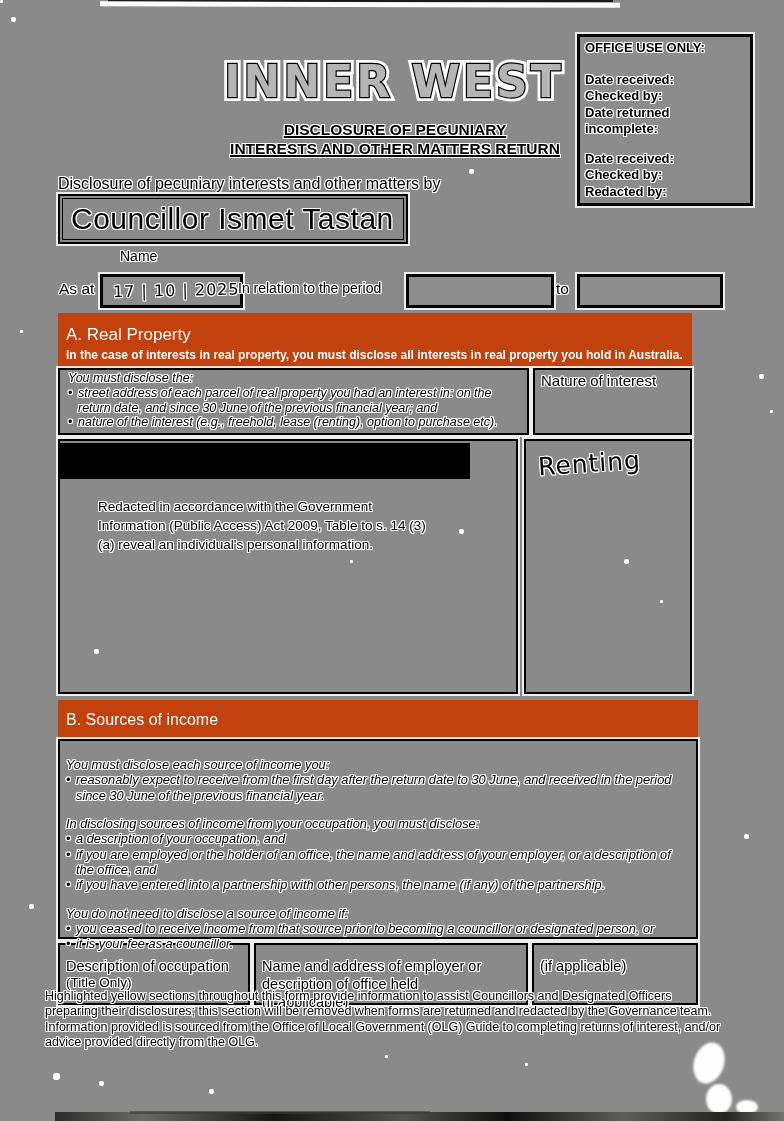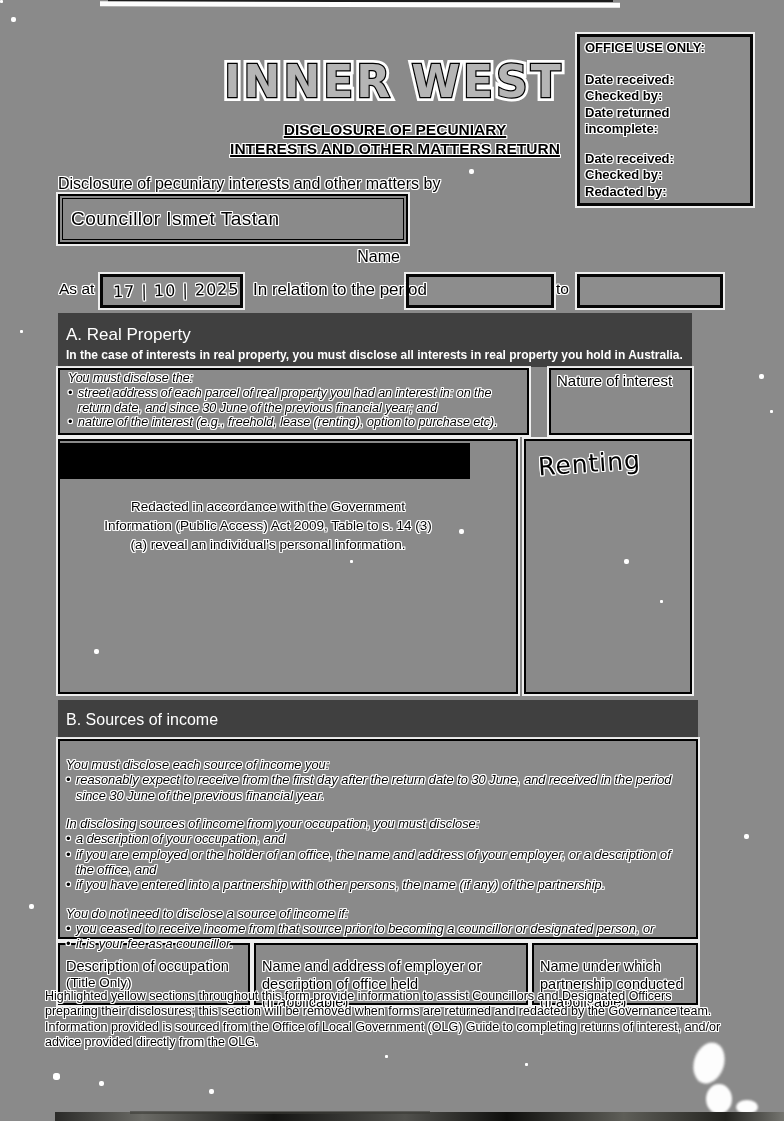--- a/index.html
+++ b/index.html
@@ -24,51 +24,51 @@
   .office-box{ left:577px; top:34px; width:160px; height:160px;
     border:3px solid #060606; padding:3px 5px; font-size:13px; font-weight:bold;
     line-height:1.27; background:rgba(255,255,255,0.02); }
   .office-box .sp1{ height:15px; } .office-box .sp2{ height:13px; }
 
   .intro-line{ left:58px; top:175px; font-size:16px; }
 
   .name-box{ left:58px; top:194px; width:346px; height:46px; border:2px solid #000; }
   .name-box .inner{ margin:2px; border:1px solid #000; height:calc(100% - 6px);
     display:flex; align-items:center; }
-  .name-text{ font-size:19px; padding-left:8px; letter-spacing:.5px; white-space:nowrap; }
-  .name-label{ left:120px; top:248px; width:280px; text-align:right; font-size:16px; }
+  .name-text{ font-size:30px; padding-left:8px; letter-spacing:.5px; white-space:nowrap; }
+  .name-label{ left:120px; top:248px; width:280px; text-align:left; font-size:14px; }
 
   
   .asat-label{ left:59px; top:280px; font-size:15.5px; }
   .field-box{ border:3px solid #050505; background:rgba(255,255,255,.03); }
   .asat-box{ left:100px; top:274px; width:137px; height:28px; }
   .hand-date{ font-size:16px; padding:4px 0 0 10px; letter-spacing:1px;
     transform:rotate(-1.2deg); font-family:"DejaVu Sans", sans-serif; }
-  .relation-label{ left:253px; top:280px; font-size:17px; }
+  .relation-label{ left:238px; top:280px; font-size:14px; }
   .from-box{ left:406px; top:274px; width:142px; height:28px; }
   .date-text{ font-size:19px; padding:5px 0 0 8px;margin-top:44px; }
   .to-label{ left:556px; top:280px; font-size:15.5px; }
   .to-box{ left:577px; top:274px; width:140px; height:28px; }
 
   
-  .sec-header{ background:#404040; color:#fff; }
+  .sec-header{ background:#c2410c; color:#fff; }
   .sec-a{ left:58px; top:313px; width:634px; }
   .a-header{ height:42px; padding:12px 8px 0; }
   .a-title{ font-size:17px; margin-bottom:3px; }
   .a-subtitle{ font-size:12px; font-weight:bold; }
   .a-row1{ display:flex; margin-top:1px; }
   .cellbox{ border:2px solid #000; }
   .a-instructions{ width:451px; padding:1px 8px 3px; font-style:italic;
     font-size:12.5px; line-height:1.18; }
-  .a-nature-head{ flex:1; margin-left:20px; padding:2px 6px; font-size:15px; }
+  .a-nature-head{ flex:1; margin-left:4px; padding:2px 6px; font-size:15px; }
   .a-row2{ display:flex; margin-top:4px; height:255px; }
   .a-main{ width:456px; position:relative; }
   .redaction-bar{ position:absolute; left:0; top:2px; width:410px; height:36px; background:#000; }
   .redaction-text{ position:absolute; left:38px; top:56px; width:340px;
-    font-size:13.5px; line-height:1.42;text-align:center; }
+    font-size:13.5px; line-height:1.42; }
   .a-nature-cell{ flex:1; margin-left:6px; position:relative; }
   .hand-renting{ position:absolute; left:12px; top:8px; font-size:25px;
     letter-spacing:1px; transform:rotate(-4deg);
     font-family:"DejaVu Sans", sans-serif; }
 
   .sec-b{ left:58px; top:700px; width:640px; }
   .b-header{ height:27px; padding:11px 8px 0; font-size:16px; }
   .b-instructions{ margin-top:1px; padding:16px 6px; font-style:italic;
     font-size:12.8px; line-height:1.2; height:164px; }
   .b-instructions .para{ margin:0 0 0; }
@@ -209,21 +209,20 @@
     <div class="b-columns">
       <div class="cellbox bhalo b-col b-col1 halo">
         <div>Description of occupation</div>
         <div class="col-sub-center">(Title Only)</div>
       </div>
       <div class="cellbox bhalo b-col b-col2 halo">
         <div>Name and address of employer or description of office held</div>
         <div>(if applicable)</div>
       </div>
       <div class="cellbox bhalo b-col b-col3 halo">
-        <div>Name under which partnership conducted</div>
         <div>(if applicable)</div>
       </div>
     </div>
   </div>
 
   <div class="abs note halo">
     <div>Highlighted yellow sections throughout this form provide information to assist Councillors and Designated Officers preparing their disclosures; this section will be removed when forms are returned and redacted by the Governance team. Information provided is sourced from the Office of Local Government (OLG) Guide to completing returns of interest, and/or advice provided directly from the OLG.</div>
   </div>
 
   <div class="abs blob blob1"></div>

